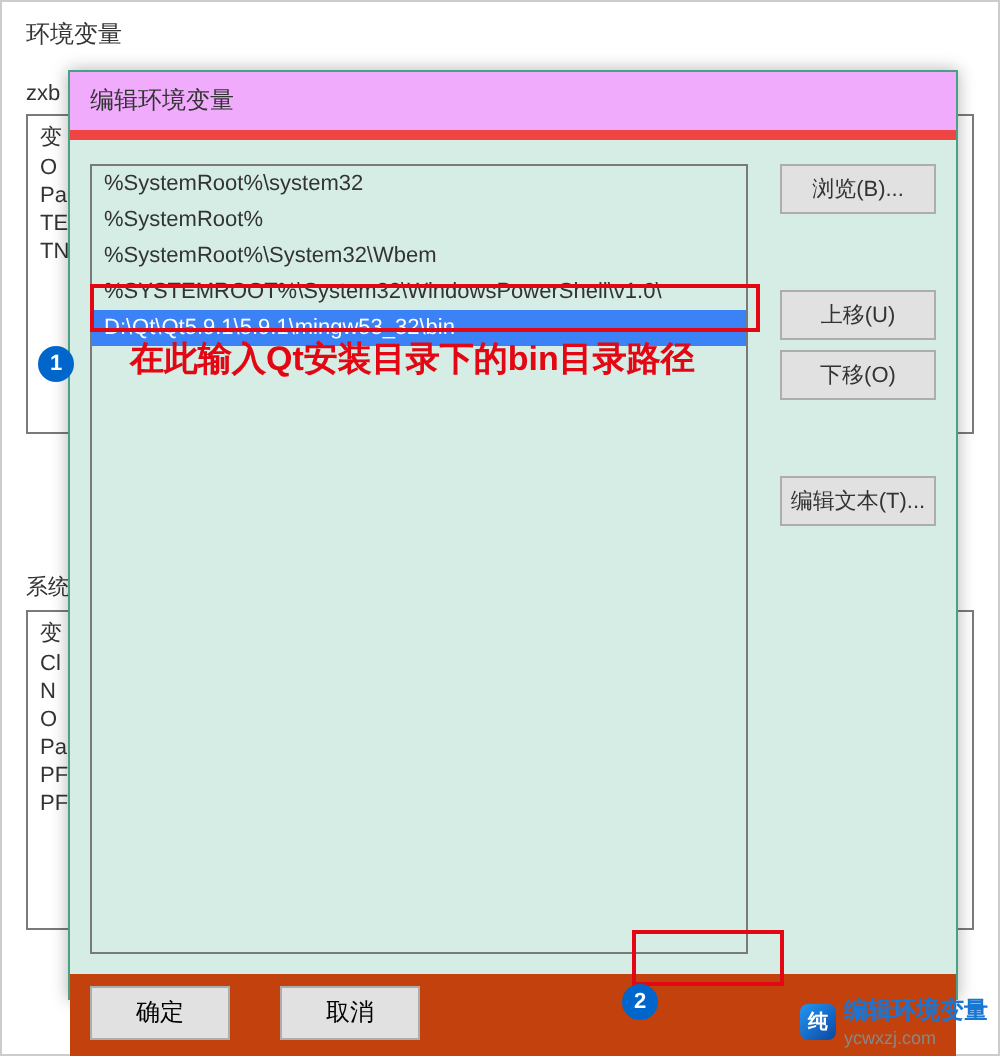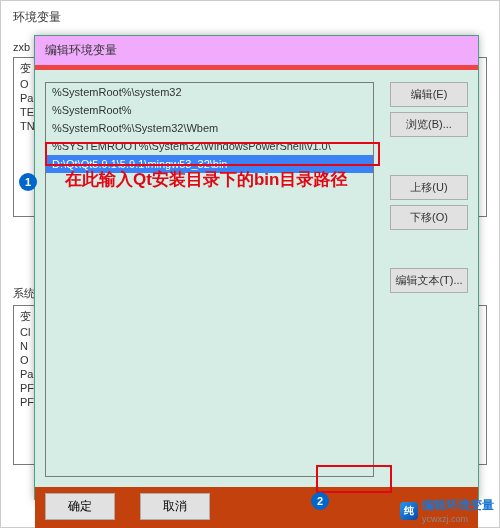--- a/index.html
+++ b/index.html
@@ -241,21 +241,20 @@
   <div class="modal-title">编辑环境变量</div>
   <div class="modal-body">
     <div class="list-box">
       <div class="list-item">%SystemRoot%\system32</div>
       <div class="list-item">%SystemRoot%</div>
       <div class="list-item">%SystemRoot%\System32\Wbem</div>
       <div class="list-item">%SYSTEMROOT%\System32\WindowsPowerShell\v1.0\</div>
       <div class="list-item selected">D:\Qt\Qt5.9.1\5.9.1\mingw53_32\bin</div>
     </div>
     <div class="buttons-col">
-      <button class="btn">编辑(E)</button>
       <button class="btn">浏览(B)...</button>
       <div class="btn-gap"></div>
       <button class="btn">上移(U)</button>
       <button class="btn">下移(O)</button>
       <div class="btn-gap"></div>
       <button class="btn">编辑文本(T)...</button>
     </div>
     <div class="red-box r1"></div>
     <div class="annotation">在此输入Qt安装目录下的bin目录路径</div>
   </div>

